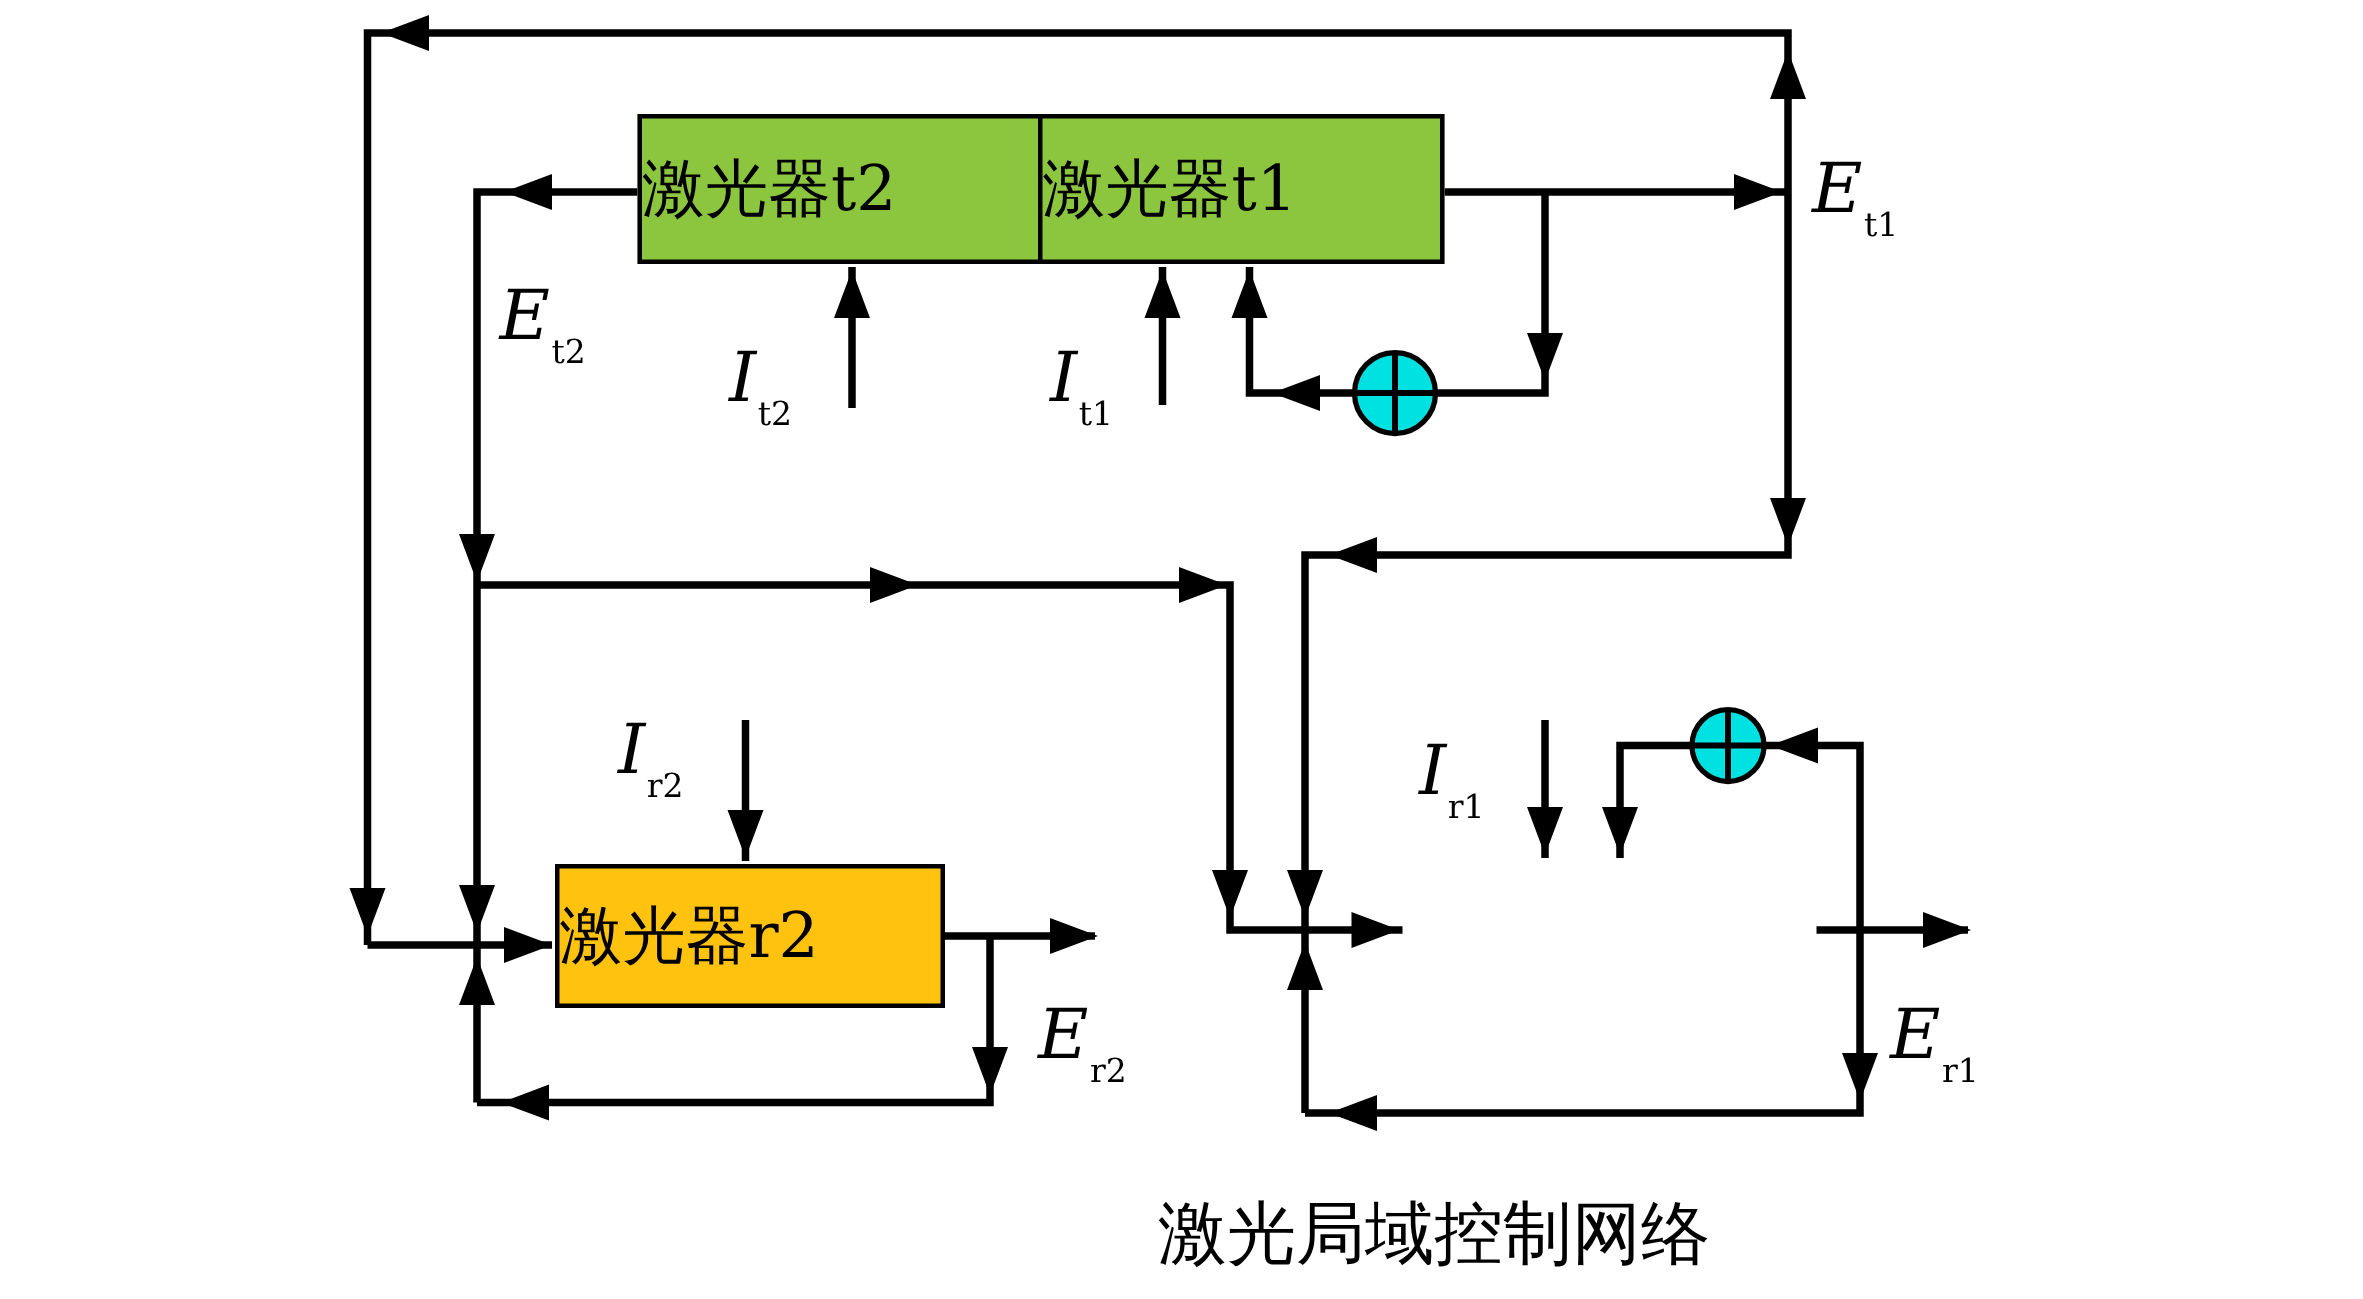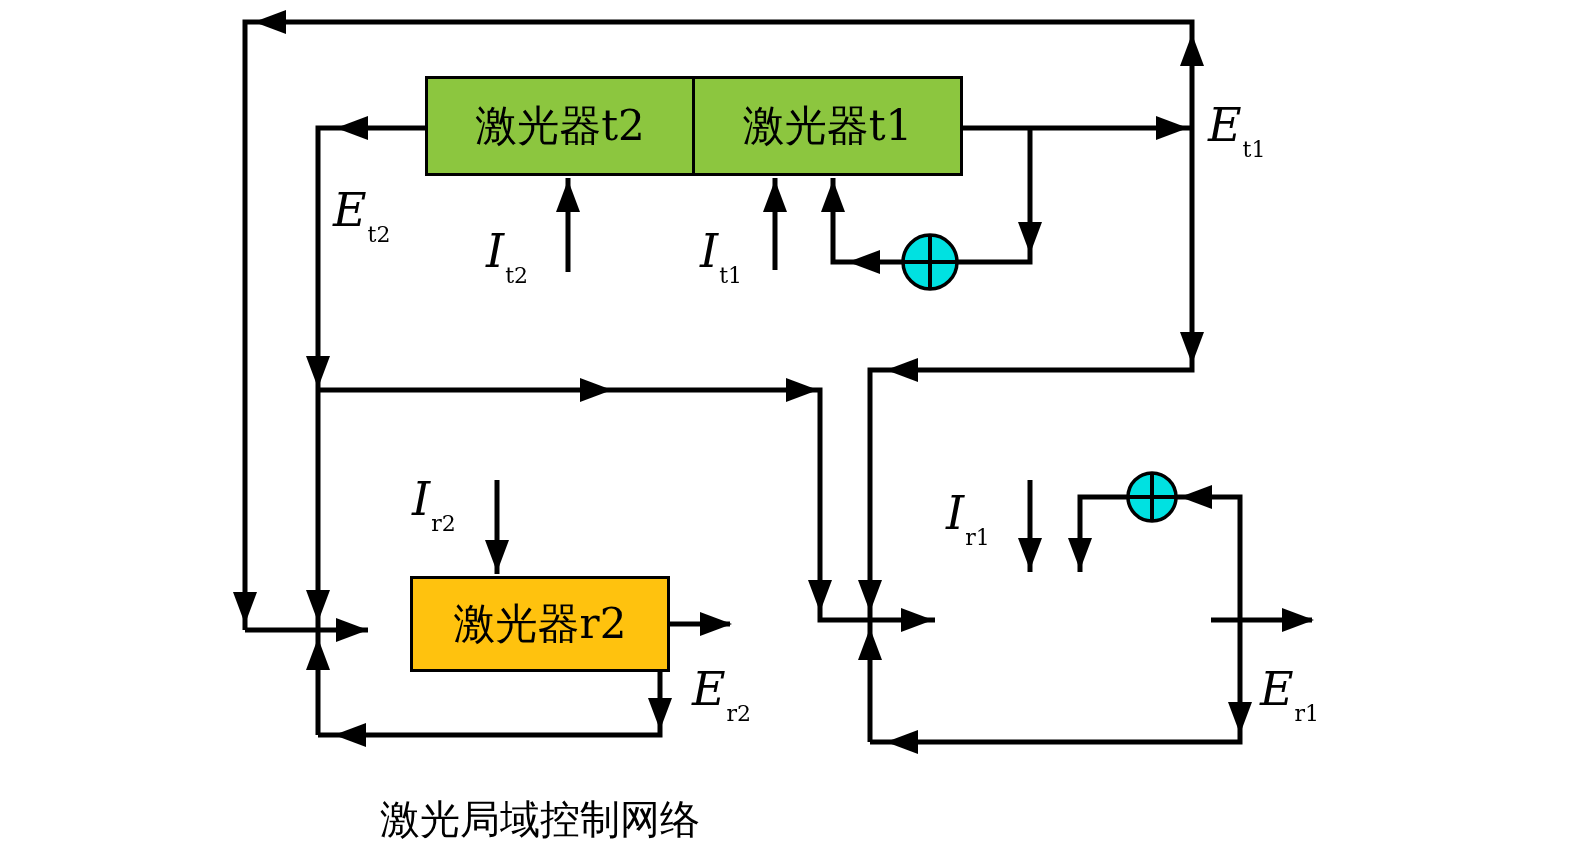--- a/index.html
+++ b/index.html
@@ -9,48 +9,48 @@
     background:#ffffff;
     font-family:"DejaVu Serif", serif;
     color:#000;
     overflow:hidden;
   }
   .diagram-svg{position:absolute;left:0;top:0;}
   .box{
     position:absolute;
     box-sizing:border-box;
     border:3px solid #000;
-    display:flex;align-items:center;justify-content:center;
+    display:flex;align-items:center;
     font-size:42px;
     font-family:"DejaVu Serif", serif;
     white-space:nowrap;
   }
   .box.green{background:var(--c-green,#8CC63F);}
-  .box.orange{background:var(--c-orange,#FFC20E);margin-left:40px;}
+  .box.orange{background:var(--c-orange,#FFC20E);}
   .mlabel{
     position:absolute;
     font-family:"DejaVu Serif", serif;
     font-style:italic;
     font-size:46px;
     line-height:1.1;
     white-space:nowrap;
   }
   .mlabel sub{
     font-style:normal;
     font-size:22px;
     line-height:0;
     position:relative;
     top:6px;
     left:1px;
   }
   .title{
     position:absolute;
     left:380px;top:792px;width:760px;
-    text-align:left;
-    font-size:40px;
+    text-align:right;
+    font-size:46px;
     font-family:Liberation Sans, sans-serif;
   }
 </style>
 </head>
 <body>
 
 <div class="stage">
 
   <svg class="diagram-svg" width="1575" height="866" viewBox="0 0 1575 866">
     <g stroke="var(--c-line,#000)" stroke-width="5" fill="none">

